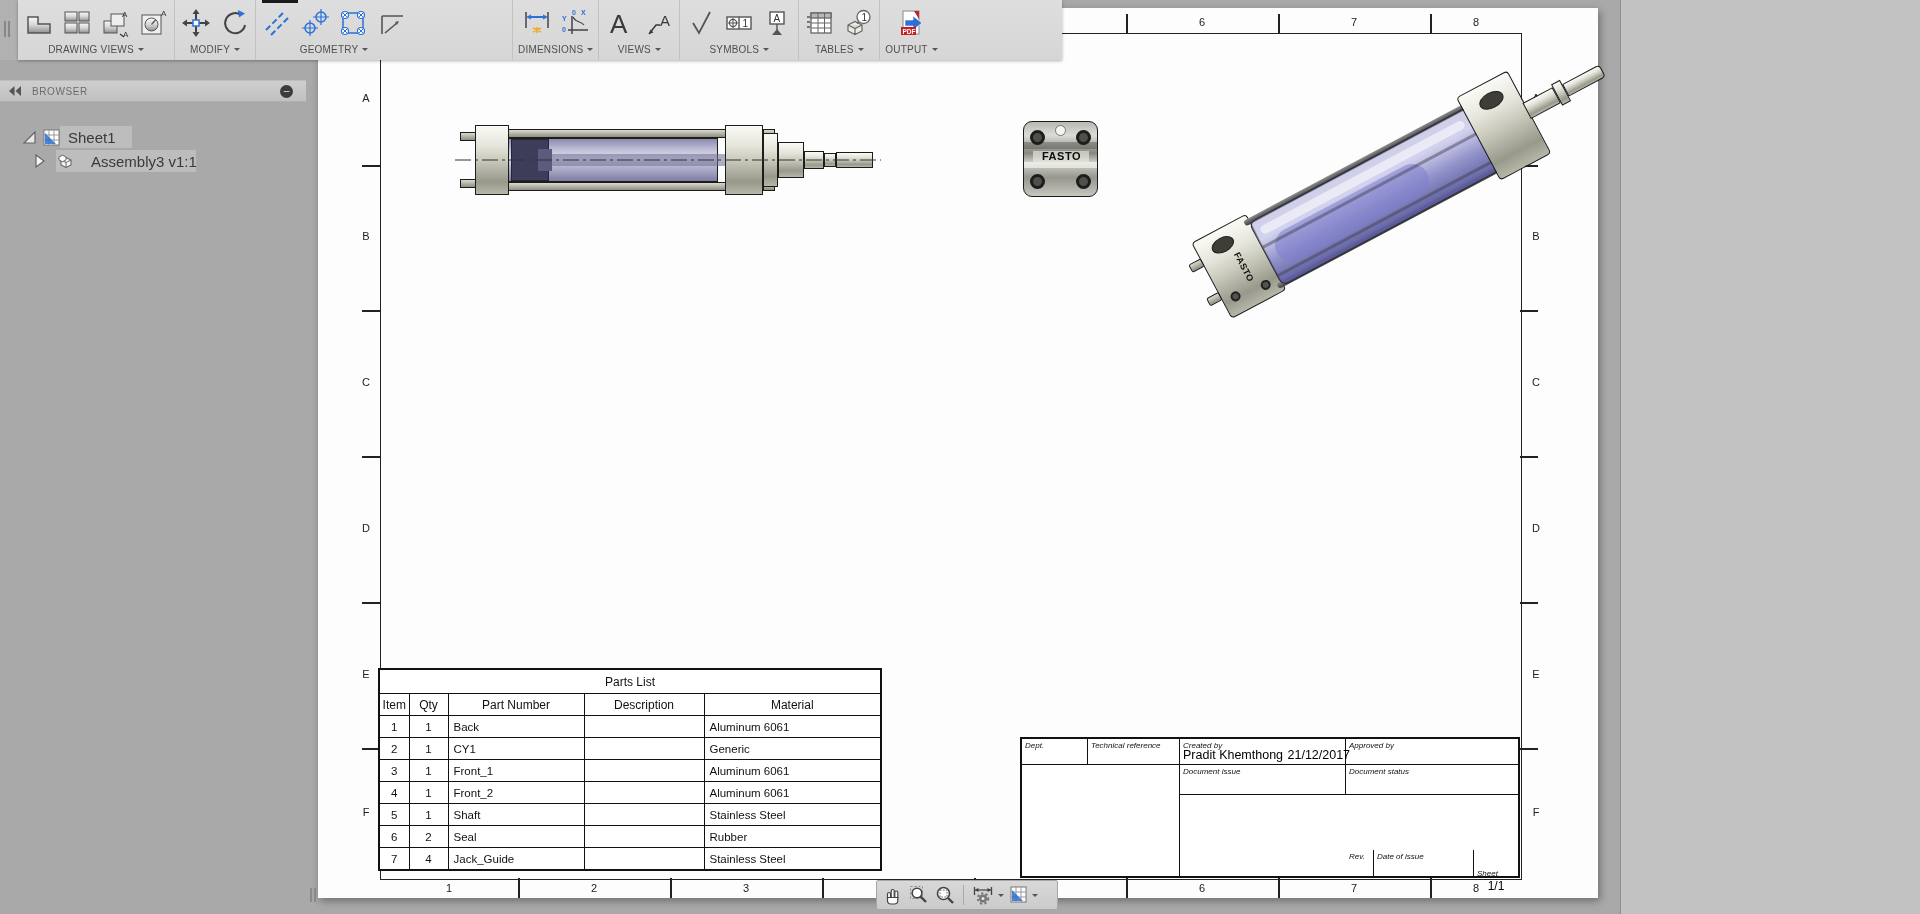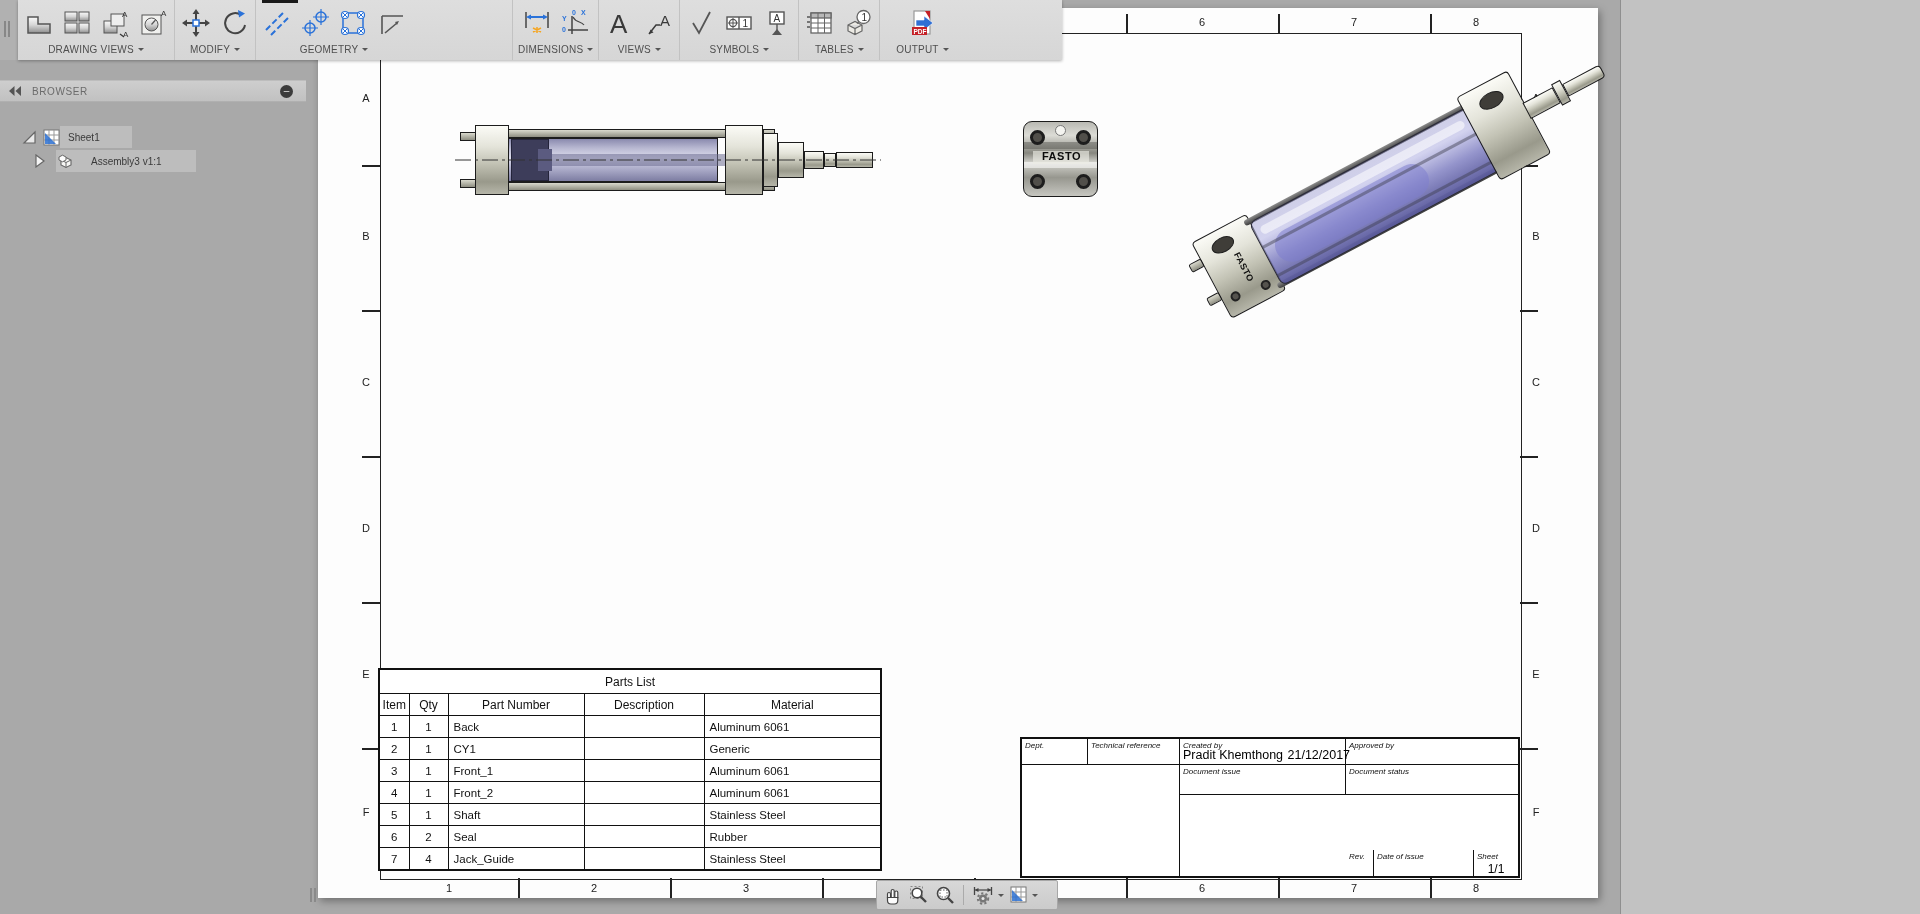--- a/index.html
+++ b/index.html
@@ -13,35 +13,35 @@
   
   #paper{left:318px;top:8px;width:1280px;height:890px;background:#fdfdfd;box-shadow:2px 3px 8px rgba(0,0,0,.35);z-index:1;}
   #frame{left:62px;top:25px;width:1140px;height:845px;border:1.5px solid #222;}
   .ztick-v{width:1.5px;height:19px;background:#222;position:absolute;}
   .ztick-h{width:18px;height:1.5px;background:#222;position:absolute;}
   .zn{position:absolute;width:24px;text-align:center;font-size:11px;color:#222;height:16px;line-height:16px;}
   .zl{position:absolute;width:20px;text-align:center;font-size:11px;color:#222;height:16px;line-height:16px;}
   
   #toolbar{left:18px;top:0;width:1044px;height:60px;background:linear-gradient(180deg,#dedede,#d6d6d6);z-index:6;display:flex;box-shadow:0 1px 3px rgba(0,0,0,.3);}
   .tb-group{display:flex;border-right:1px solid #c2c2c2;padding:0 5px;}
-  .tb-group:last-child{border-right:none;margin-left:11px;}
+  .tb-group:last-child{border-right:none;}
   .tb-stack{display:flex;flex-direction:column;align-items:center;}
   .tb-icons{display:flex;align-items:center;gap:6px;height:42px;margin-top:2px;}
   .tb-btn{width:32px;height:34px;display:flex;align-items:center;justify-content:center;}
   .tb-label{font-size:10px;color:#4f4f4f;white-space:nowrap;display:flex;align-items:center;letter-spacing:.2px;}
   .caret{display:inline-block;width:0;height:0;border:3.5px solid transparent;border-top-color:#555;margin-left:4px;margin-top:3px;}
   #tab-indicator{left:262px;top:0;width:36px;height:3px;background:#1a1a1a;z-index:7;}
   
   #browser{left:0;top:80px;width:306px;z-index:4;}
   #browser-header{position:relative;height:20px;background:linear-gradient(180deg,#cecece,#c1c1c1);border-top:1px solid #bdbdbd;border-bottom:1px solid #b0b0b0;display:flex;align-items:center;}
   #browser-header .hdr-text{font-size:10px;color:#6b6b6b;letter-spacing:.6px;margin-left:10px;}
   .round-btn{width:13px;height:13px;border-radius:50%;background:#3c3c3c;position:absolute;display:flex;align-items:center;justify-content:center;color:#e8e8e8;font-size:10px;line-height:10px;}
   .tree-row{position:absolute;display:flex;align-items:center;height:22px;}
   .tree-pill{position:absolute;background:#bdbdbd;height:22px;}
-  .tree-label{font-size:10px;color:#3a3a3a;position:relative;text-align:right;}
+  .tree-label{font-size:15px;color:#3a3a3a;position:relative;text-align:right;}
   
   #comments{left:2px;top:884px;width:306px;height:22px;background:linear-gradient(180deg,#cecece,#c3c3c3);border:1px solid #9a9a9a;z-index:4;display:flex;align-items:center;}
   #comments .hdr-text{font-size:10px;color:#6b6b6b;letter-spacing:.6px;margin-left:31px;}
   
   #navbar{left:876px;top:880px;width:172px;height:28px;background:linear-gradient(180deg,#d8d8d8,#cbcbcb);border:1px solid #a7a7a7;border-radius:2px;z-index:6;display:flex;align-items:center;padding:0 4px;gap:2px;}
   .nb-btn{display:flex;align-items:center;justify-content:center;height:24px;padding:0 2px;}
   .nb-sep{width:1px;height:20px;background:#aaa;margin:0 4px;}
   
   #parts-list{left:60px;top:660px;border-radius:28px;}
   #parts-list table{border-collapse:collapse;table-layout:fixed;width:502px;border:2px solid #111;background:#fff;}
@@ -321,21 +321,21 @@
         </div>
       <div class="tbc noR" style="left:324px;top:26px;width:172px;height:30px">
           <div class="tb-lab">Document status</div>
         </div>
       <div class="tbc noB" style="left:324px;top:111px;width:28px;height:26px">
           <div class="tb-lab">Rev.</div>
         </div>
       <div class="tbc noB" style="left:352px;top:111px;width:100px;height:26px">
           <div class="tb-lab">Date of issue</div>
         </div>
-      <div class="tbc noR noB" style="left:452px;top:111px;width:44px;height:26px">
+      <div class="tbc noR noB" style="left:452px;top:128px;width:44px;height:26px">
         <div class="tb-lab">Sheet</div>
         <div class="abs" style="left:0;bottom:0;width:100%;text-align:center;font-size:12px;color:#000">1/1</div>
       </div>
     </div>
   </div>
 
   <div id="left-strip" class="abs">
     <div class="grip-v" style="left:4px"></div>
     <div class="grip-v" style="left:8px"></div>
   </div>

